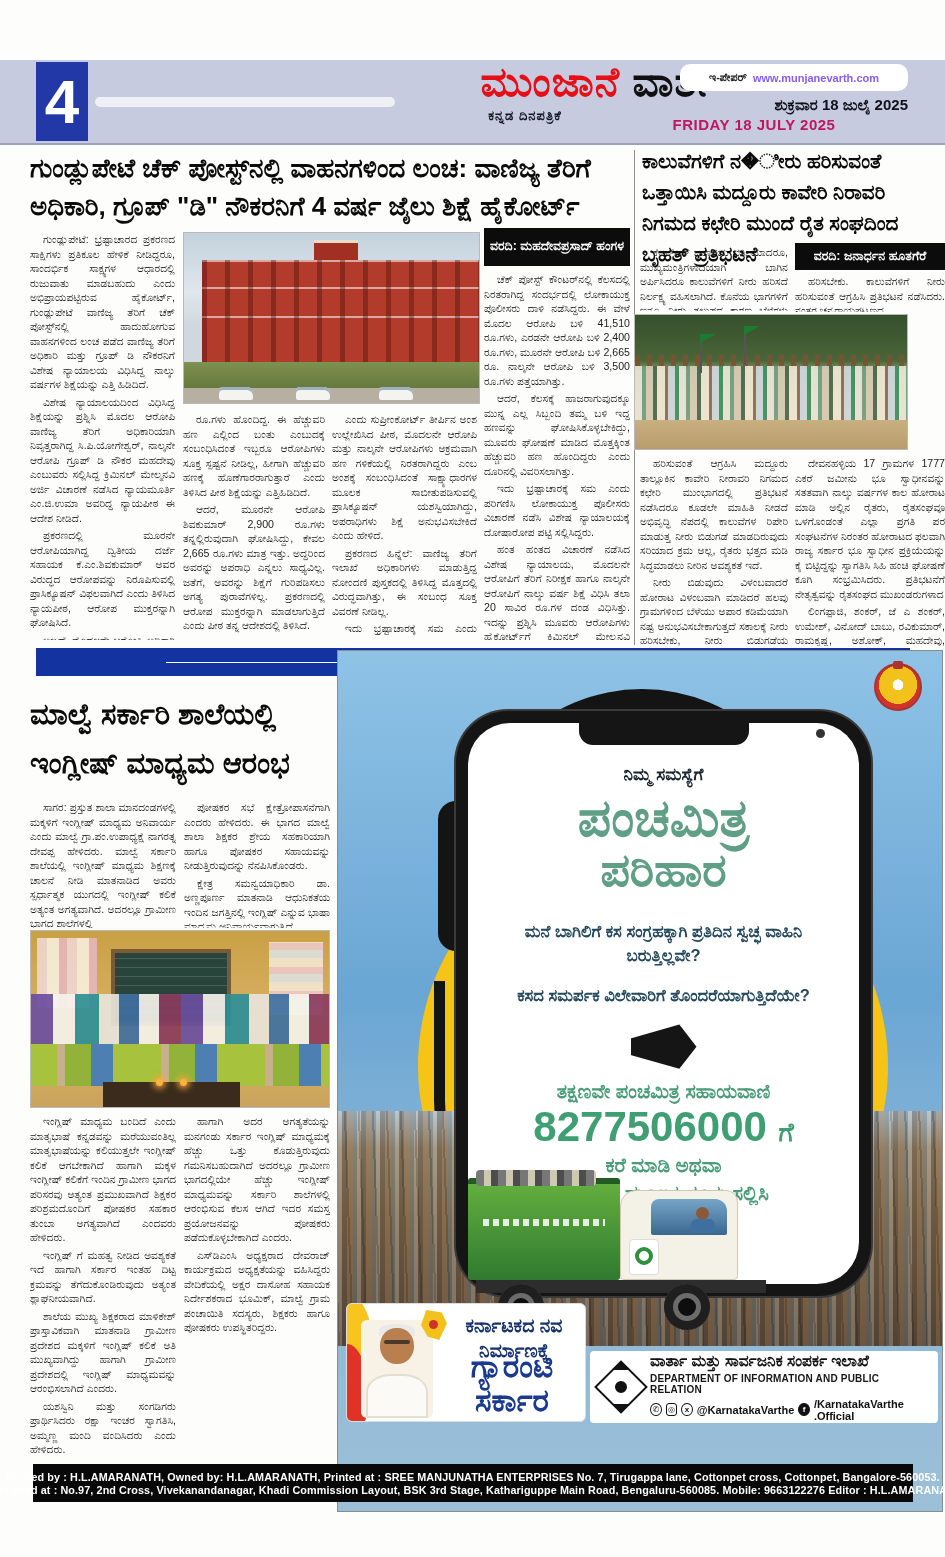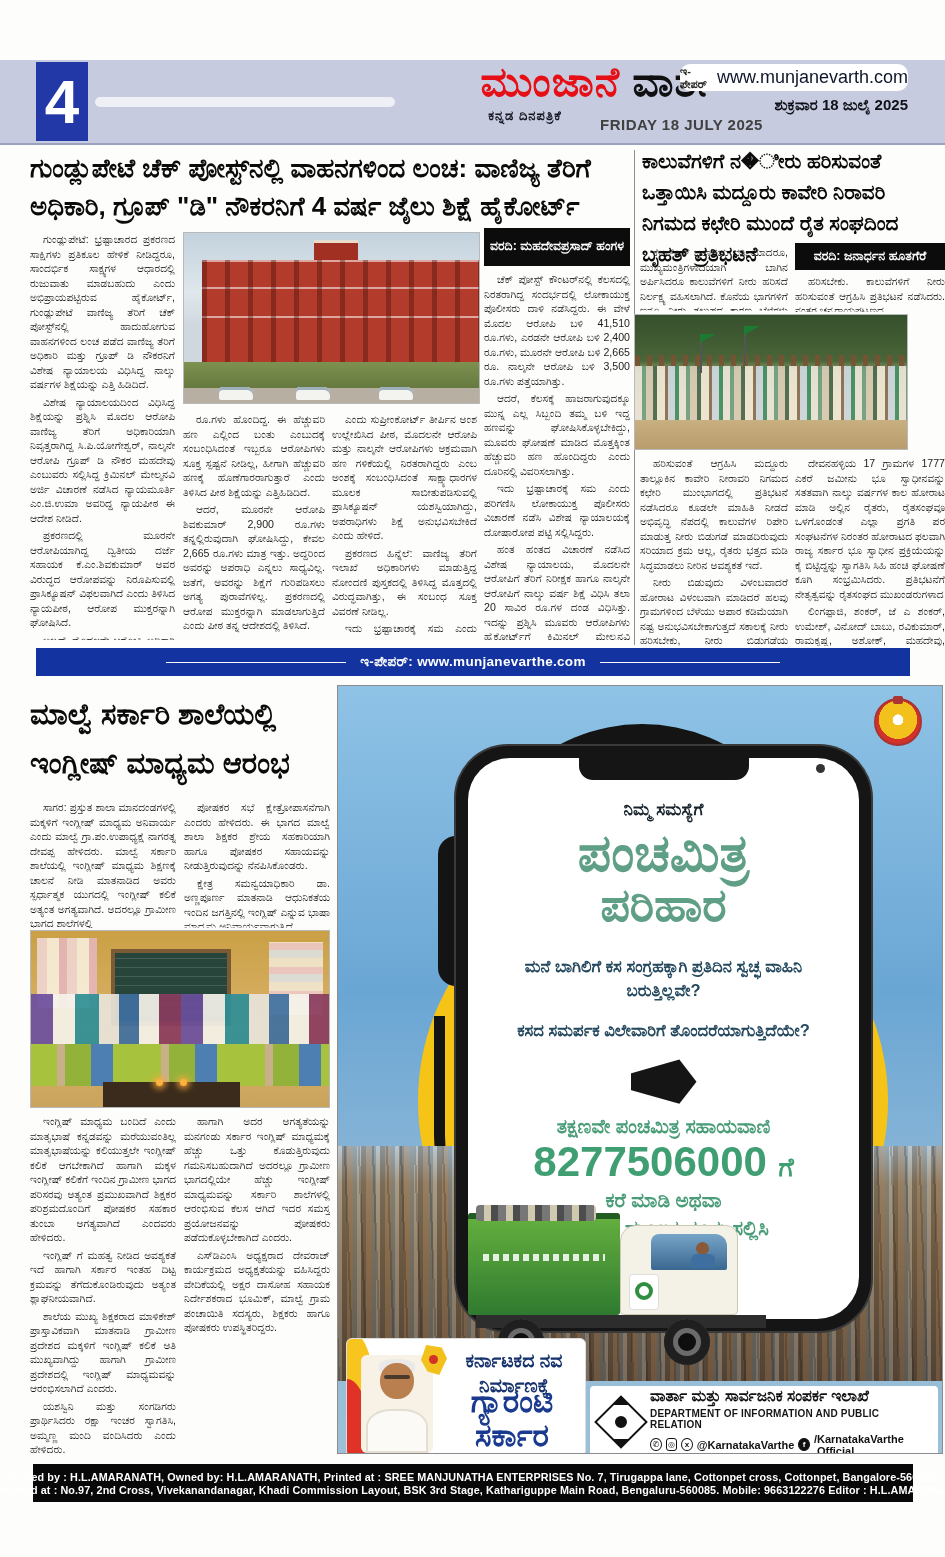--- a/index.html
+++ b/index.html
@@ -14,23 +14,23 @@
            font-size:62px;font-weight:bold;display:flex;align-items:center;justify-content:center;}
   .hdr-bar{left:95px;top:97px;width:300px;height:10px;background:#eef0f6;border-radius:5px;}
   .masthead{left:330px;top:60px;width:390px;text-align:center;}
   .mast-line{font-size:41px;font-weight:bold;line-height:1.1;letter-spacing:1px;text-align:right;}
   .mast-red{color:#e60f15;}
   .mast-black{color:#101010;}
   .mast-sub{font-size:13px;font-weight:bold;color:#14141e;margin-top:3px;letter-spacing:1px;}
   .ep-box{left:680px;top:64px;width:228px;height:27px;background:#ffffff;border-radius:10px;
           display:flex;align-items:center;justify-content:center;gap:6px;}
   .ep-label{font-size:11px;font-weight:bold;color:#222;}
-  .ep-url{font-size:18px;font-weight:normal;color:#0f172a;}
+  .ep-url{font-size:11px;font-weight:bold;color:#8b5cf6;}
   .date-kn{left:600px;top:96px;width:308px;text-align:right;font-size:15px;font-weight:bold;color:#101018;}
-  .date-en{left:600px;top:116px;width:308px;text-align:left;font-size:15px;font-weight:bold;color:#404040;letter-spacing:.5px;}
+  .date-en{left:600px;top:116px;width:308px;text-align:center;font-size:15px;font-weight:bold;color:#be185d;letter-spacing:.5px;}
 
   
   .hline{font-weight:bold;color:#0b0b0b;}
   .kcol{font-size:10.6px;line-height:1.37;text-align:justify;color:#1d1d1d;overflow:hidden;}
   .bp{margin:0 0 3px;text-indent:13px;}
   .byline-box{background:#0c0c0c;color:#fff;font-size:12.5px;font-weight:bold;
               display:flex;align-items:center;justify-content:center;text-align:center;padding:2px 4px;line-height:1.25;}
   .vrule{width:1px;background:#8f8f8f;}
 
   
@@ -90,21 +90,21 @@
           background:repeating-linear-gradient(90deg,#6b4e9e 0 22px,#f5f2ea 22px 44px,#2e8f96 44px 68px,#e8e4da 68px 88px,#3f6fa0 88px 108px,#f5f2ea 108px 128px,#8a3b5e 128px 150px);
           opacity:.92;}
   .kids-row{position:absolute;left:0;right:0;top:64%;height:24%;
           background:repeating-linear-gradient(90deg,#a7c23c 0 26px,#c8b089 26px 34px,#93b23a 34px 60px,#4d7fb3 60px 82px,#a7c23c 82px 104px);}
   .ph-table{position:absolute;left:24%;right:30%;bottom:0;height:14%;background:#3a2b1c;}
   .lamp{position:absolute;bottom:12%;width:7px;height:7px;border-radius:50%;background:#ffb13d;box-shadow:0 0 6px 3px rgba(255,170,60,.8);}
   .school-bot1{left:30px;top:1114px;width:146px;height:348px;}
   .school-bot2{left:184px;top:1114px;width:146px;height:348px;}
 
   
-  .ad{left:337px;top:685px;width:606px;height:769px;border:1px solid #8c8c8c;overflow:hidden;
+  .ad{left:337px;top:650px;width:606px;height:862px;border:1px solid #8c8c8c;overflow:hidden;
       background:linear-gradient(180deg,#8fc3e6 0%,#6aa6d4 40%,#87b4d6 62%,#9cc0d8 100%);}
   .sun{position:absolute;left:80px;top:180px;width:470px;height:470px;border-radius:50%;background:#f5c416;}
   .hs-arc{position:absolute;left:128px;top:38px;width:352px;height:185px;border:20px solid #141414;border-bottom:none;border-radius:185px 185px 0 0;}
   .hs-cup{position:absolute;width:46px;height:150px;background:#141414;border-radius:18px;}
   .hs-cup .pad{position:absolute;top:12px;bottom:12px;width:10px;background:#e7b70f;border-radius:6px;}
   .hs-cord{position:absolute;left:96px;top:330px;width:150px;height:250px;border-left:11px solid #141414;border-bottom:11px solid #141414;border-radius:0 0 0 130px;}
   .city{position:absolute;left:0;top:460px;width:606px;height:235px;
         background:linear-gradient(180deg,#aebdc6 0%,#97876d 16%,#826e52 45%,#5f5040 100%);}
   .city::before{content:"";position:absolute;inset:0;
         background:repeating-linear-gradient(90deg,rgba(255,255,255,.16) 0 4px,rgba(40,25,15,.25) 4px 9px,rgba(150,100,60,.25) 9px 15px,rgba(70,110,140,.25) 15px 19px);}

